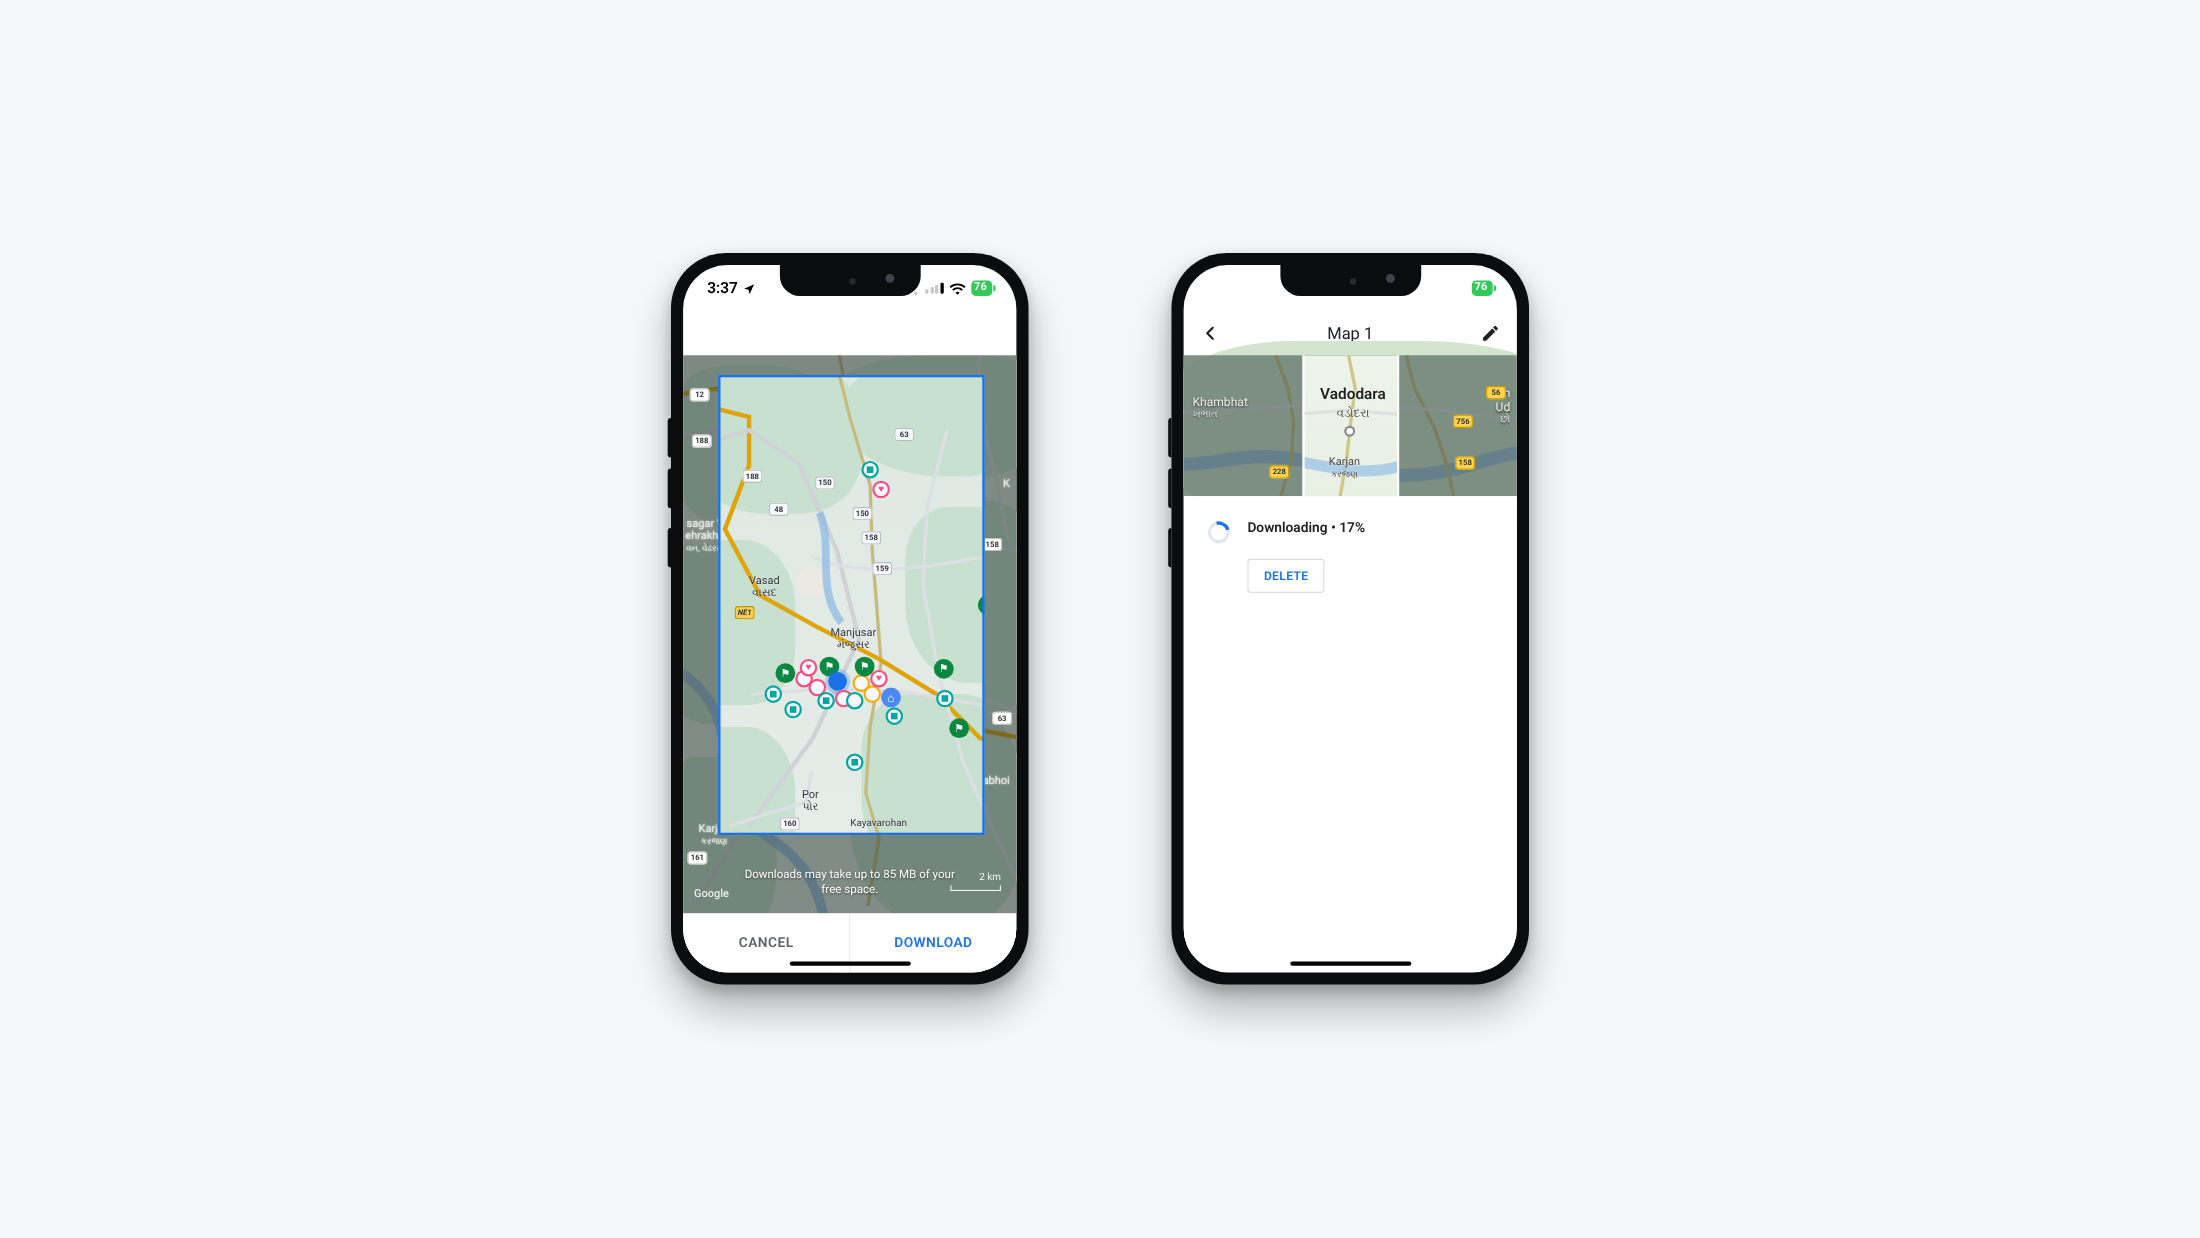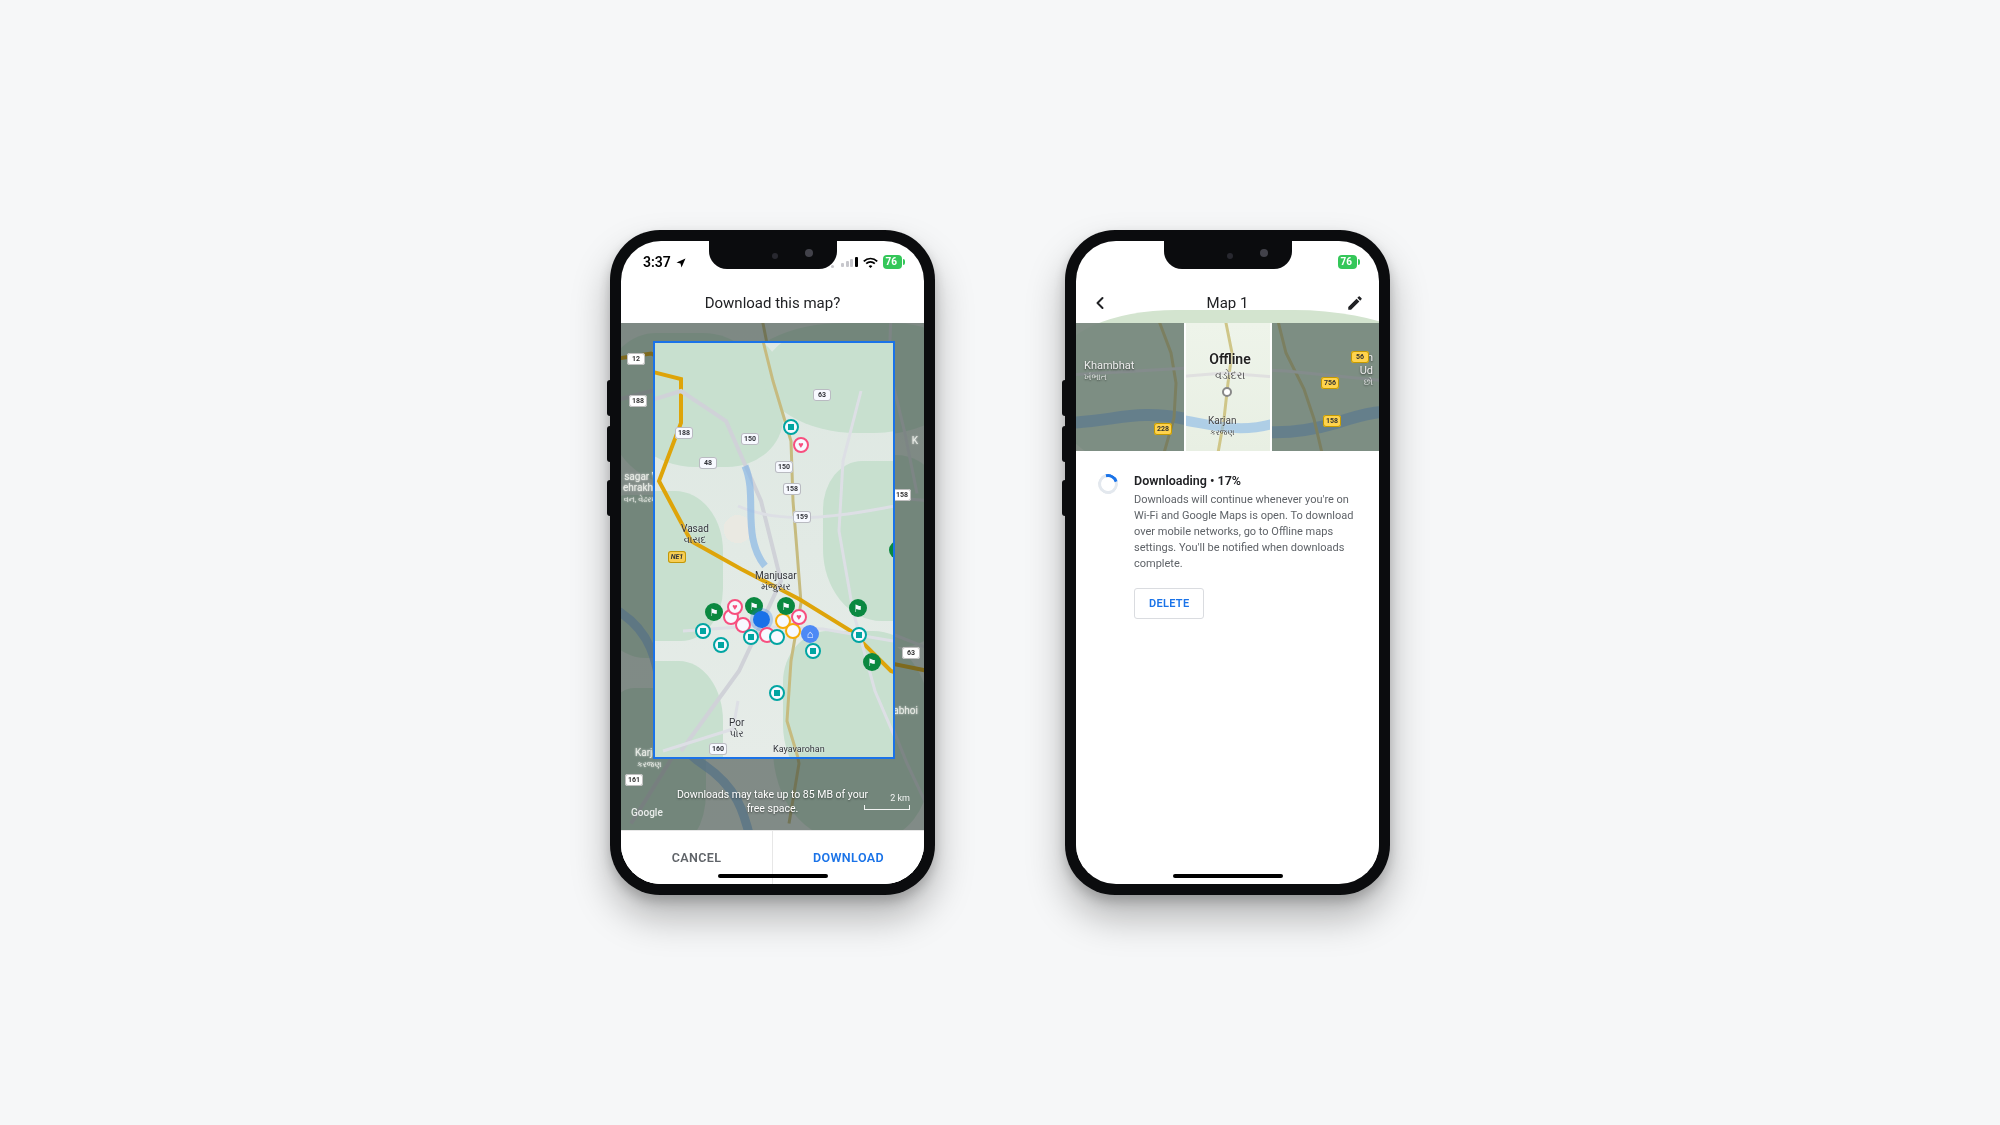--- a/index.html
+++ b/index.html
@@ -153,23 +153,20 @@
             </span>
         <span class="wifi-ico">
           <svg width="15" height="11" viewBox="0 0 24 18" fill="#000">
                 <path d="M12 18l3-3a4.3 4.3 0 00-6 0l3 3zm-6-6a8.5 8.5 0 0112 0l2-2a11.3 11.3 0 00-16 0l2 2zm-4-4a14.2 14.2 0 0120 0l2-2a17 17 0 00-24 0l2 2z"></path>
               </svg>
         </span>
         <span class="battery"><span>76</span></span>
       </div>
     </div>
 
-    <div class="header">
-      <span style="font-weight:400;">Download this map?</span>
-    </div>
 
     <div class="p1-map-wrap">
 
       <div class="map-bg"></div>
       <div class="parks">
         <div class="park" style="left:-4%; top:2%; width:52%; height:30%;"></div>
         <div class="park" style="left:40%; top:0%; width:70%; height:22%; border-radius:50% 30% 40% 55%;"></div>
         <div class="park" style="left:-10%; top:34%; width:40%; height:32%;"></div>
         <div class="park" style="left:62%; top:26%; width:48%; height:38%;"></div>
         <div class="park" style="left:50%; top:62%; width:52%; height:40%;"></div>
@@ -344,21 +341,21 @@
       </svg>
       <div class="dim2"></div>
       <div class="p2-clear">
         <div class="map-bg" style="background:linear-gradient(180deg,#eef4ea,#e8efe3);"></div>
         <svg viewBox="0 0 88 128" width="88" height="128" style="position:absolute;inset:0">
           <path d="M40 -10 L48 30 L44 60 L40 96 L34 130" stroke="#cfc688" stroke-width="3" fill="none"></path>
           <path d="M-10 54 L40 50 L92 54" stroke="#e0e0e0" stroke-width="3" fill="none"></path>
           <path d="M-10 96 C 24 100, 52 112, 92 100" stroke="var(--water)" stroke-width="10" fill="none" opacity=".65"></path>
         </svg>
         <span class="center-dot" style="left:38px; top:64px;"></span>
-        <div class="label-big" style="left:6px; top:28px; width:80px; text-align:center;">Offline</div>
+        <div class="label-big" style="left:6px; top:28px; width:80px; text-align:center;">Vadodara</div>
         <div class="label-native" style="left:6px; top:46px; width:80px; text-align:center;">વડોદરા</div>
         <div class="label" style="left:24px; top:92px; color:#444;">
           <span>Karjan</span><br>
           <span style="font-size:8px;">કરજણ</span>
         </div>
       </div>
       <div class="p2-sel"></div>
       <div class="label-side" style="left:8px; top:36px;">
         <span>Khambhat</span>
         <span class="nsub">ખંભાત</span>
@@ -372,21 +369,20 @@
       <span class="shield small orange" style="right:10px; top:28px;">56</span>
       <span class="shield small orange" style="right:38px; top:92px;">158</span>
       <span class="shield small orange" style="left:78px; top:100px;">228</span>
     </div>
 
     <div class="p2-body">
       <div class="p2-row">
         <div class="spinner"></div>
         <div style="flex:1;">
           <div class="p2-title">Downloading • 17%</div>
-          <div class="p2-desc">Downloads will continue whenever you're on Wi-Fi and Google Maps is open. To download over mobile networks, go to Offline maps settings. You'll be notified when downloads complete.</div>
           <button class="delete-btn">DELETE</button>
         </div>
       </div>
     </div>
 
     <div class="home-ind"></div>
   </div>
 </div>
 
 </div>

